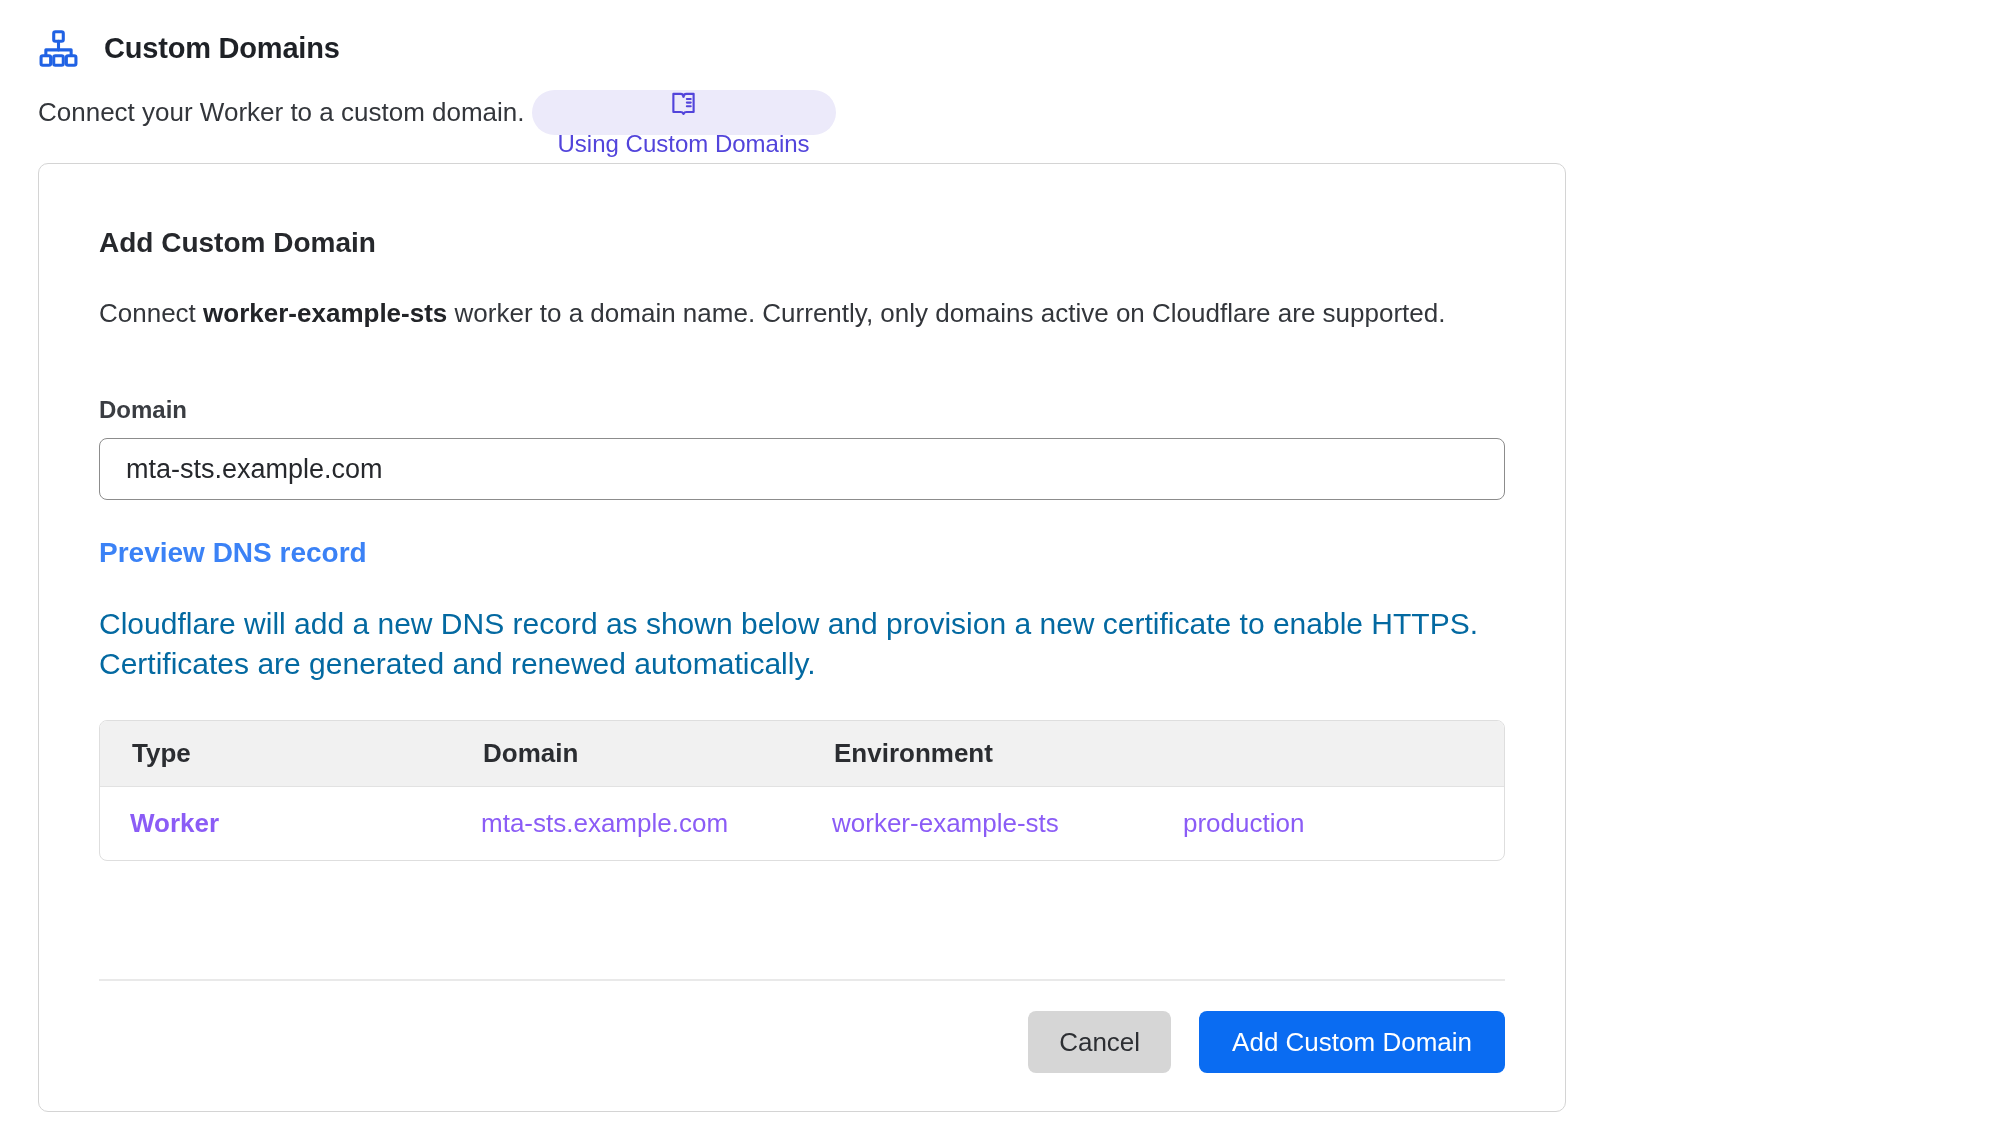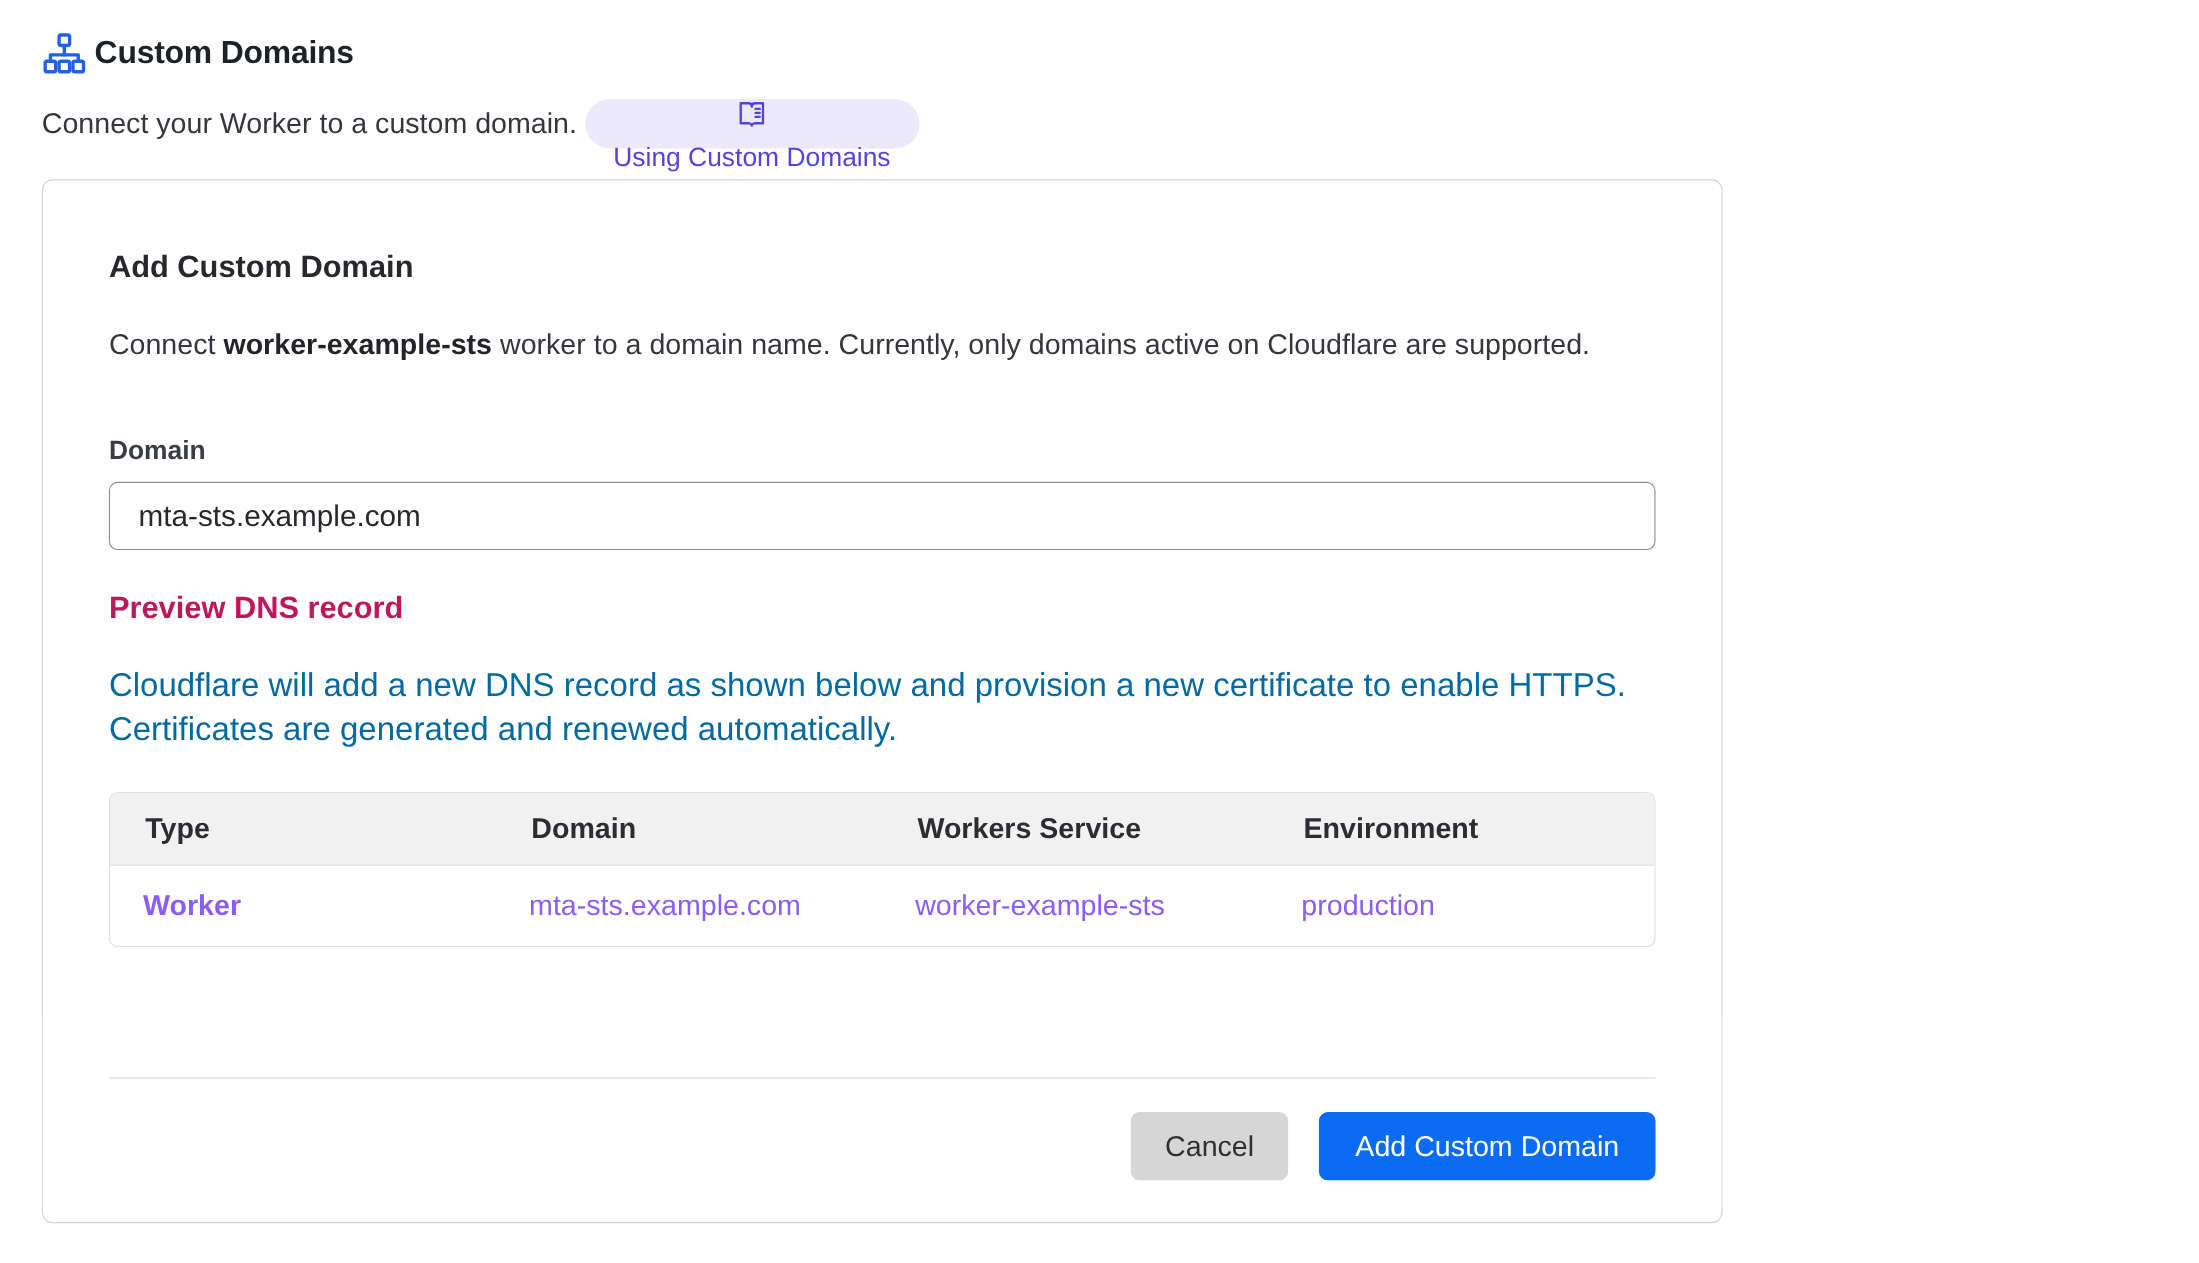--- a/index.html
+++ b/index.html
@@ -9,21 +9,21 @@
     font-family: "Liberation Sans", "DejaVu Sans", sans-serif;
     color: #26282c;
     --accent-blue: #0a6cf2;
     --link-purple: #5244db;
     --badge-bg: #eceafa;
     --icon-blue: #2062e4;
   }
   .page { padding: 28px 38px 0; }
 
   
-  .header-row { display: flex; align-items: center; gap: 7px; }
+  .header-row { display: flex; align-items: center; gap: 25px; }
   .sitemap-icon { width: 41px; height: 41px; color: var(--icon-blue); flex: 0 0 auto; }
   .page-title { font-size: 29px; font-weight: 700; color: #1e2126; letter-spacing: -0.2px; }
 
   .subtitle-row { margin-top: 21px; display: flex; align-items: center; gap: 7px; }
   .page-subtitle { font-size: 26px; color: #33363b; }
   .docs-badge {
     display: inline-flex; align-items: center; gap: 13px;
     background: var(--badge-bg); color: var(--link-purple);
     border: none; border-radius: 26px; padding: 0 26px; height: 45px;
     font-size: 24px; font-family: inherit; cursor: pointer; flex-direction: column;
@@ -41,21 +41,21 @@
   .intro .worker-name { font-weight: 700; color: #222428; }
 
   .field-label { margin-top: 68px; font-size: 24px; font-weight: 700; color: #3a3d42; line-height: 28px; }
   .domain-input {
     display: block; margin-top: 14px; width: 100%; height: 62px;
     border: 1.5px solid #8c8c8c; border-radius: 8px;
     padding: 0 26px; font-size: 27px; color: #26282c;
     font-family: inherit; background: #fff; outline: none;
   }
 
-  .preview-heading { margin-top: 36px; font-size: 28px; font-weight: 700; color: #be185d; line-height: 34px; }
+  .preview-heading { margin-top: 36px; font-size: 28px; font-weight: 700; color: #3b82f6; line-height: 34px; }
   .preview-desc { margin-top: 34px; font-size: 30px; color: #0369a1; line-height: 40px; max-width: 1510px; }
 
   
   .dns-table { margin-top: 36px; border: 1px solid #dedede; border-radius: 8px; overflow: hidden; background: #fff; }
   .t-row { display: grid; grid-template-columns: 1fr 1fr 1fr 1fr; }
   .t-head { background: #f1f1f1; border-bottom: 1px solid #e2e2e2; }
   .t-head .t-cell { padding: 17px 32px; font-size: 26px; font-weight: 700; color: #2b2d31; }
   .t-body .t-cell { padding: 21px 30px; font-size: 26px; color: #8b5cf6; }
   .t-body .t-cell.cell-type { font-weight: 700; }
 
@@ -112,21 +112,20 @@
     <div class="field-label">Domain</div>
     <input class="domain-input" type="text" value="mta-sts.example.com" style="">
 
     <h3 class="preview-heading">Preview DNS record</h3>
     <p class="preview-desc">Cloudflare will add a new DNS record as shown below and provision a new certificate to enable HTTPS. Certificates are generated and renewed automatically.</p>
 
     <div class="dns-table">
       <div class="t-row t-head">
         <div class="t-cell">Type</div>
         <div class="t-cell">Domain</div>
-        <div class="t-cell">Workers Service</div>
         <div class="t-cell">Environment</div>
       </div>
       <div class="t-row t-body">
         <div class="t-cell cell-type">Worker</div>
         <div class="t-cell">mta-sts.example.com</div>
         <div class="t-cell">worker-example-sts</div>
         <div class="t-cell">production</div>
       </div>
     </div>
 

